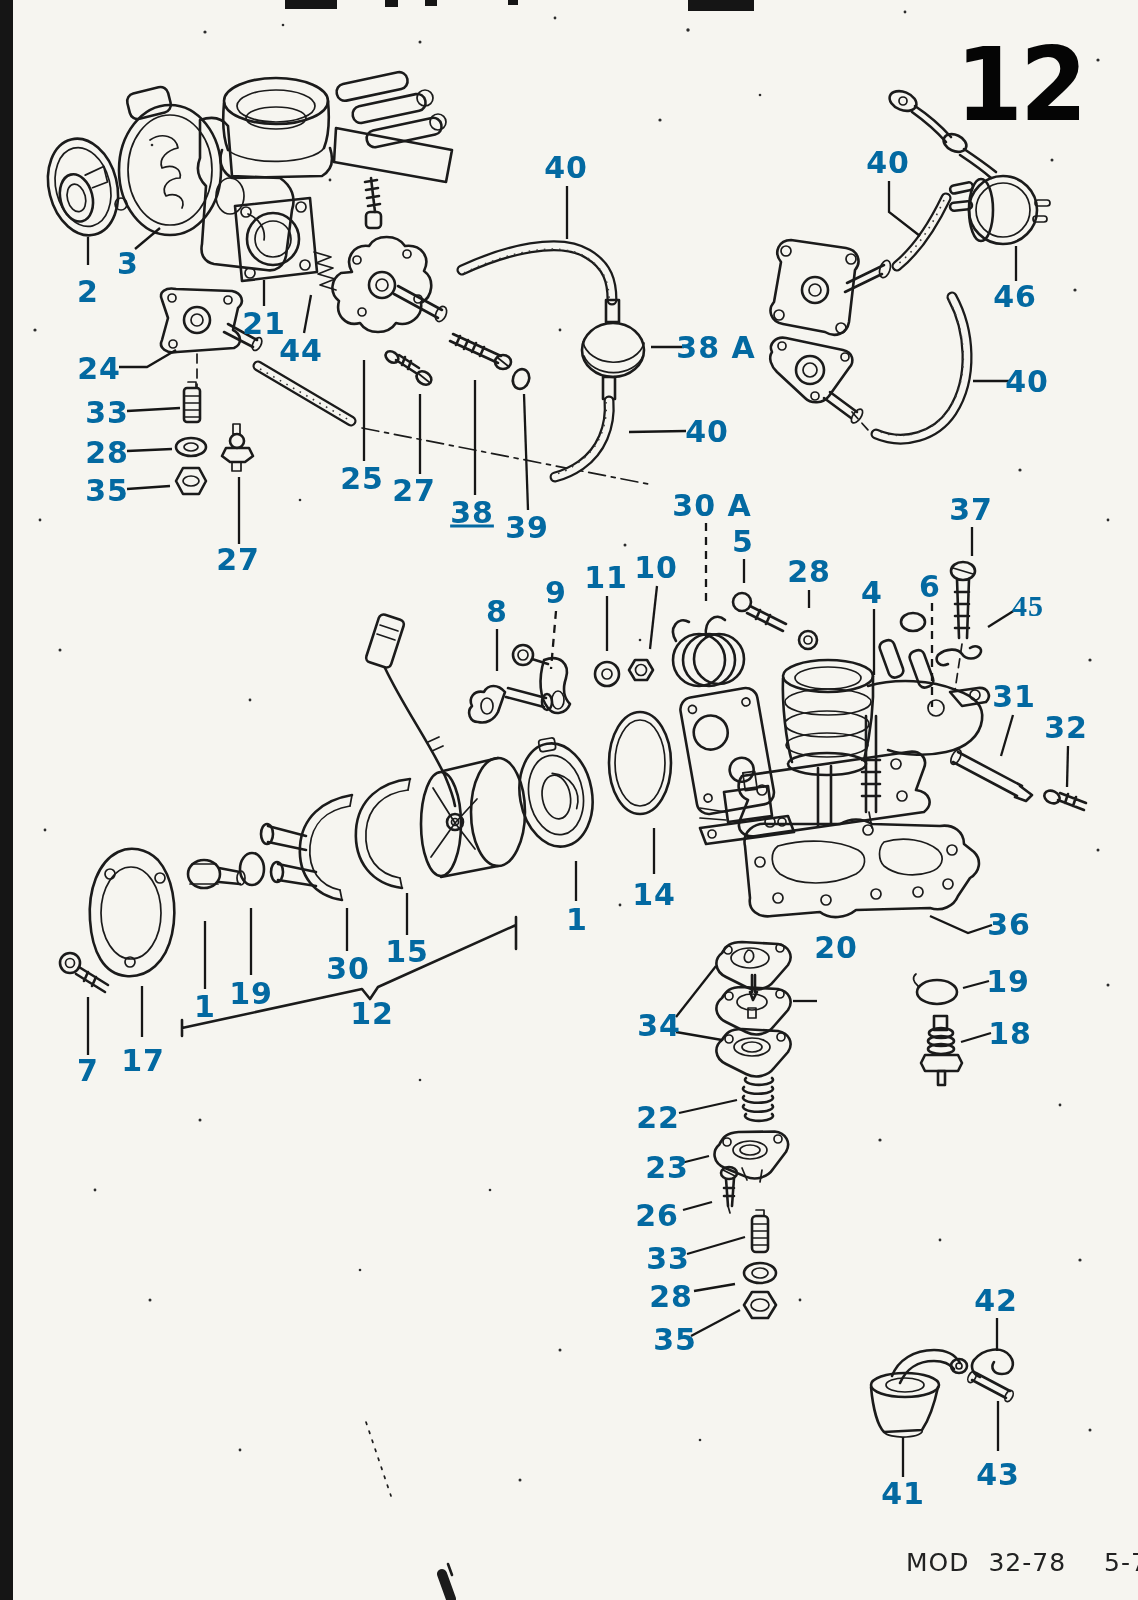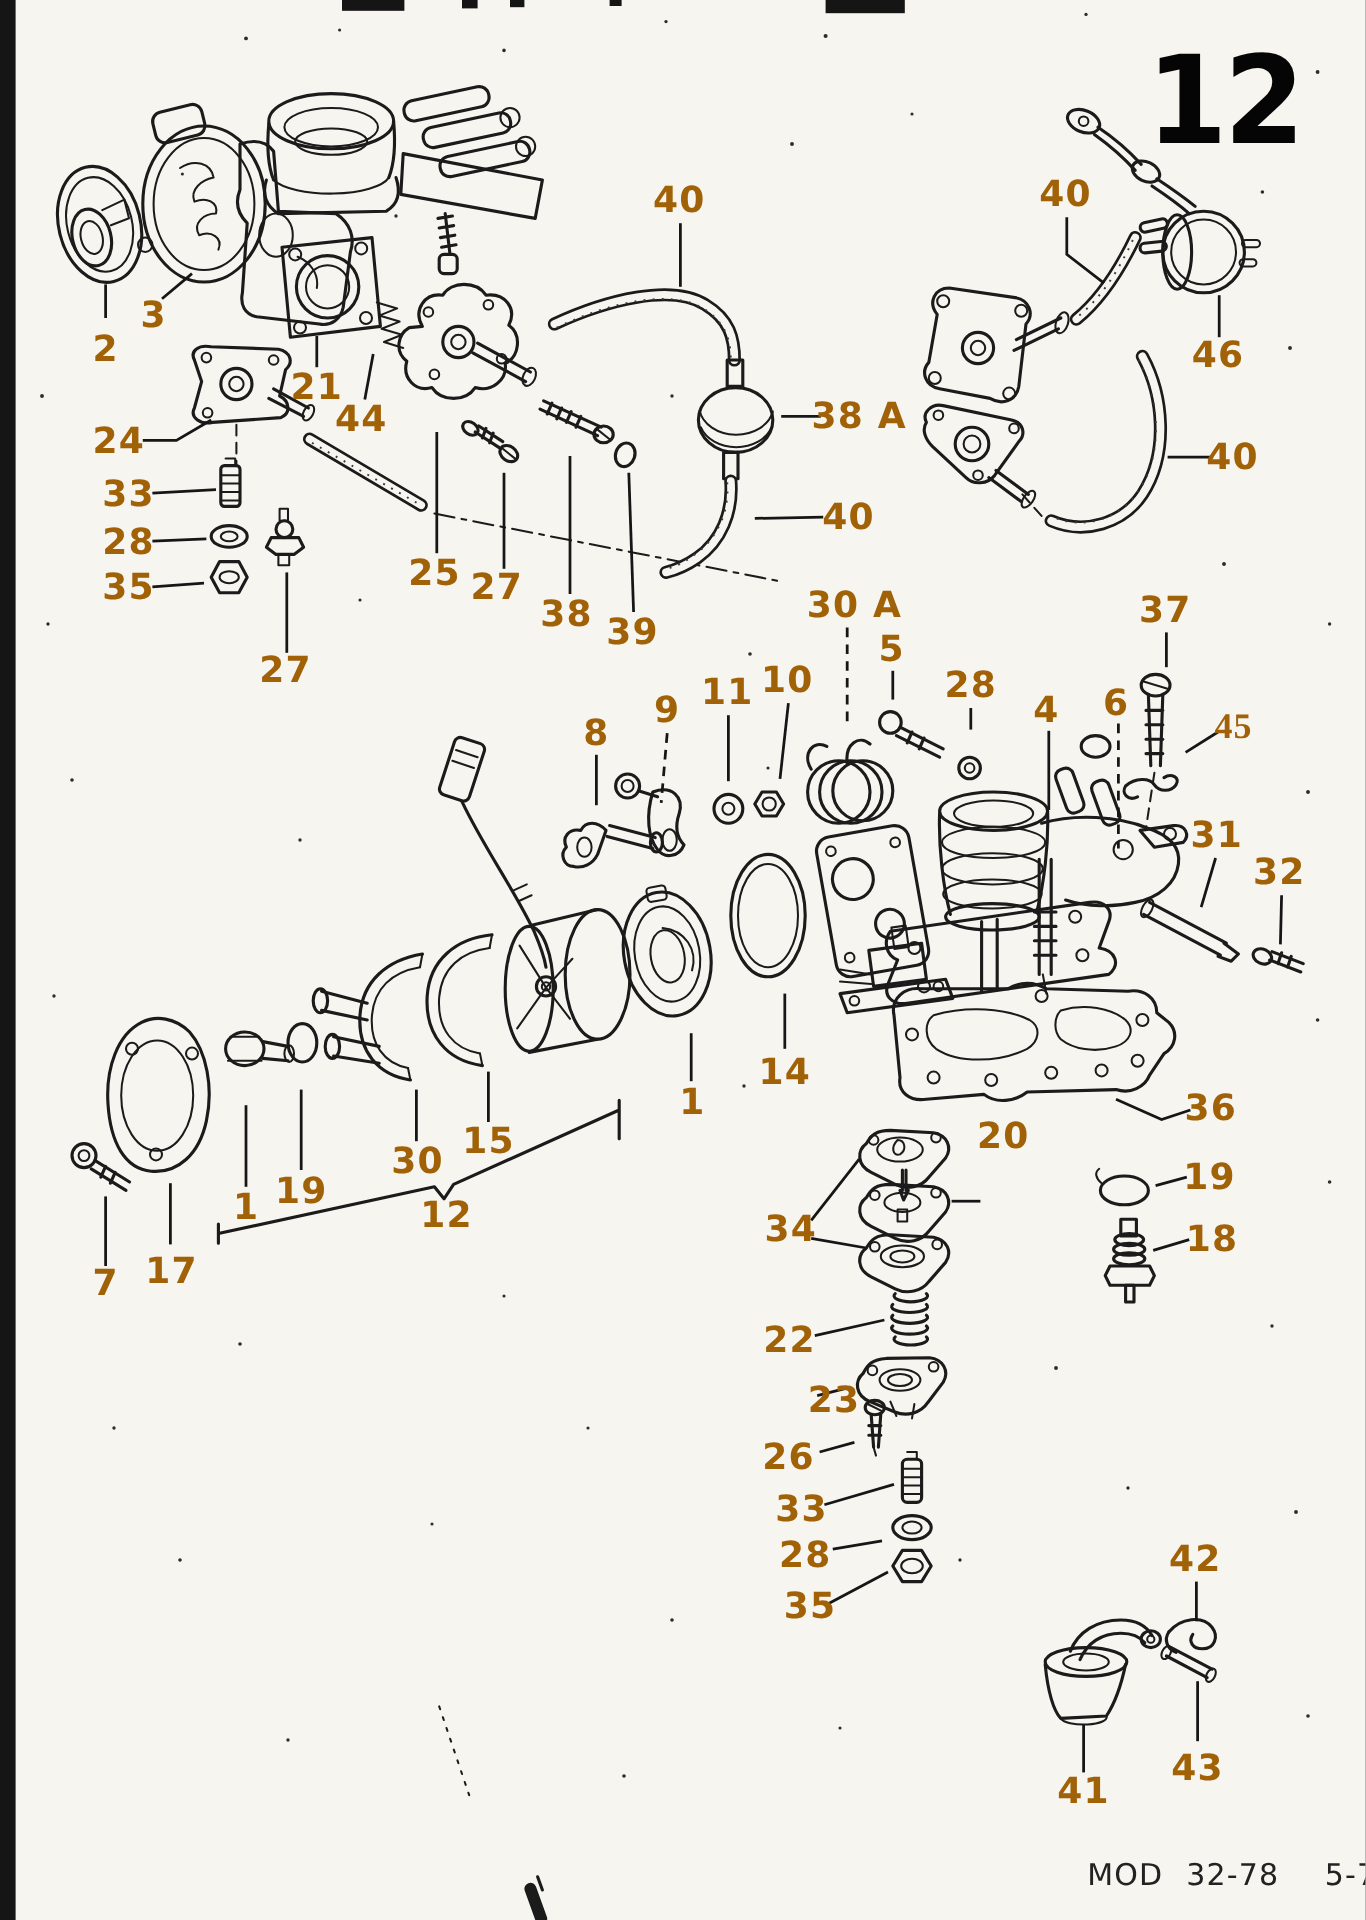--- a/index.html
+++ b/index.html
@@ -11,21 +11,21 @@
   .thick{stroke-width:3.4;}
   .ink{fill:#151515;stroke:none;}
   .hose-o{fill:none;stroke:#1b1b1b;stroke-width:11;stroke-linecap:round;}
   .hose-i{fill:none;stroke:#f6f5f0;stroke-width:6.5;stroke-linecap:round;}
   .stip{fill:none;stroke:#3a3a3a;stroke-width:1.6;stroke-dasharray:1.6 6;}
   .dashline{stroke-dasharray:9 6;}
   .dashdot{stroke-dasharray:17 6 4 6;}
   .leader{fill:none;stroke:#161616;stroke-width:2.3;}
   .leader.dashed{stroke-dasharray:8 6;}
   .sp{fill:#2c2c2c;stroke:none;}
-  .part-label{position:absolute;transform:translate(-50%,-50%);font-weight:700;font-size:30px;color:#a16207;letter-spacing:1px;white-space:nowrap;}
+  .part-label{position:absolute;transform:translate(-50%,-50%);font-weight:700;font-size:30px;color:#0369a1;letter-spacing:1px;white-space:nowrap;}
   .chapter{position:absolute;right:50px;top:34px;font-weight:700;font-size:102px;color:#050505;letter-spacing:-3px;transform:scaleX(.95);line-height:1;}
   .footer{position:absolute;left:906px;top:1548px;font-size:25px;color:#222;letter-spacing:1px;word-spacing:10px;white-space:pre;}
 </style>
 </head>
 <body>
 
 <div class="page">
 
   <svg id="artwork" width="1138" height="1600" viewBox="0 0 1138 1600">
 
@@ -518,21 +518,21 @@
       <div class="part-label" style="left: 128px; top: 263px;">3</div>
       <div class="part-label" style="left: 264px; top: 323px;">21</div>
       <div class="part-label" style="left: 301px; top: 350px;">44</div>
       <div class="part-label" style="left: 99px; top: 368px;">24</div>
       <div class="part-label" style="left: 107px; top: 412px;">33</div>
       <div class="part-label" style="left: 107px; top: 452px;">28</div>
       <div class="part-label" style="left: 107px; top: 490px;">35</div>
       <div class="part-label" style="left: 238px; top: 559px;">27</div>
       <div class="part-label" style="left: 362px; top: 478px;">25</div>
       <div class="part-label" style="left: 414px; top: 490px;">27</div>
-      <div class="part-label" style="left: 472px; top: 512px;">38</div>
+      <div class="part-label" style="left: 472px; top: 512px; text-decoration: underline;">38</div>
       <div class="part-label" style="left: 527px; top: 527px; text-align: right;">39</div>
       <div class="part-label" style="left: 566px; top: 167px;">40</div>
       <div class="part-label" style="left: 716px; top: 347px;">38 A</div>
       <div class="part-label" style="left: 707px; top: 431px;">40</div>
       <div class="part-label" style="left: 888px; top: 162px;">40</div>
       <div class="part-label" style="left: 1015px; top: 296px;">46</div>
       <div class="part-label" style="left: 1027px; top: 381px;">40</div>
       <div class="part-label" style="left: 497px; top: 611px;">8</div>
       <div class="part-label" style="left: 556px; top: 592px;">9</div>
       <div class="part-label" style="left: 606px; top: 577px;">11</div>
@@ -554,21 +554,21 @@
       <div class="part-label" style="left: 407px; top: 951px;">15</div>
       <div class="part-label" style="left: 372px; top: 1013px;">12</div>
       <div class="part-label" style="left: 577px; top: 919px;">1</div>
       <div class="part-label" style="left: 654px; top: 894px;">14</div>
       <div class="part-label" style="left: 1009px; top: 924px;">36</div>
       <div class="part-label" style="left: 659px; top: 1025px;">34</div>
       <div class="part-label" style="left: 836px; top: 947px;">20</div>
       <div class="part-label" style="left: 1008px; top: 981px;">19</div>
       <div class="part-label" style="left: 1010px; top: 1033px;">18</div>
       <div class="part-label" style="left: 658px; top: 1117px;">22</div>
-      <div class="part-label" style="left: 695px; top: 1167px; text-align: right;">23</div>
+      <div class="part-label" style="left: 667px; top: 1167px; text-align: right;">23</div>
       <div class="part-label" style="left: 657px; top: 1215px; text-align: right;">26</div>
       <div class="part-label" style="left: 668px; top: 1258px;">33</div>
       <div class="part-label" style="left: 671px; top: 1296px;">28</div>
       <div class="part-label" style="left: 675px; top: 1339px;">35</div>
       <div class="part-label" style="left: 996px; top: 1300px;">42</div>
       <div class="part-label" style="left: 998px; top: 1474px;">43</div>
       <div class="part-label" style="left: 903px; top: 1493px;">41</div>
     </div>
 </div>
 

